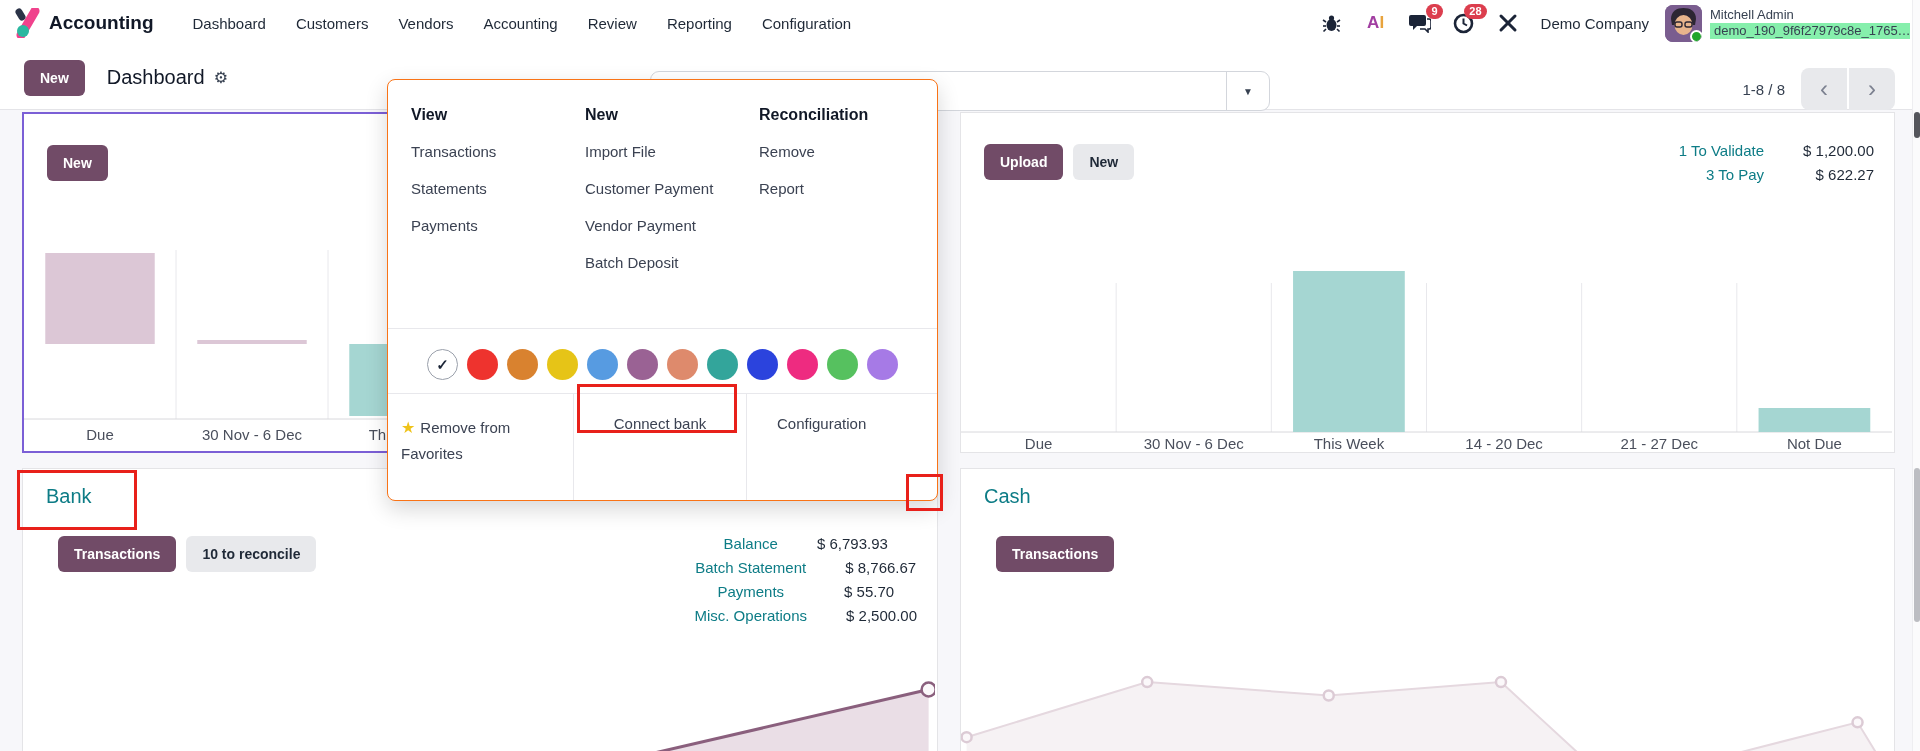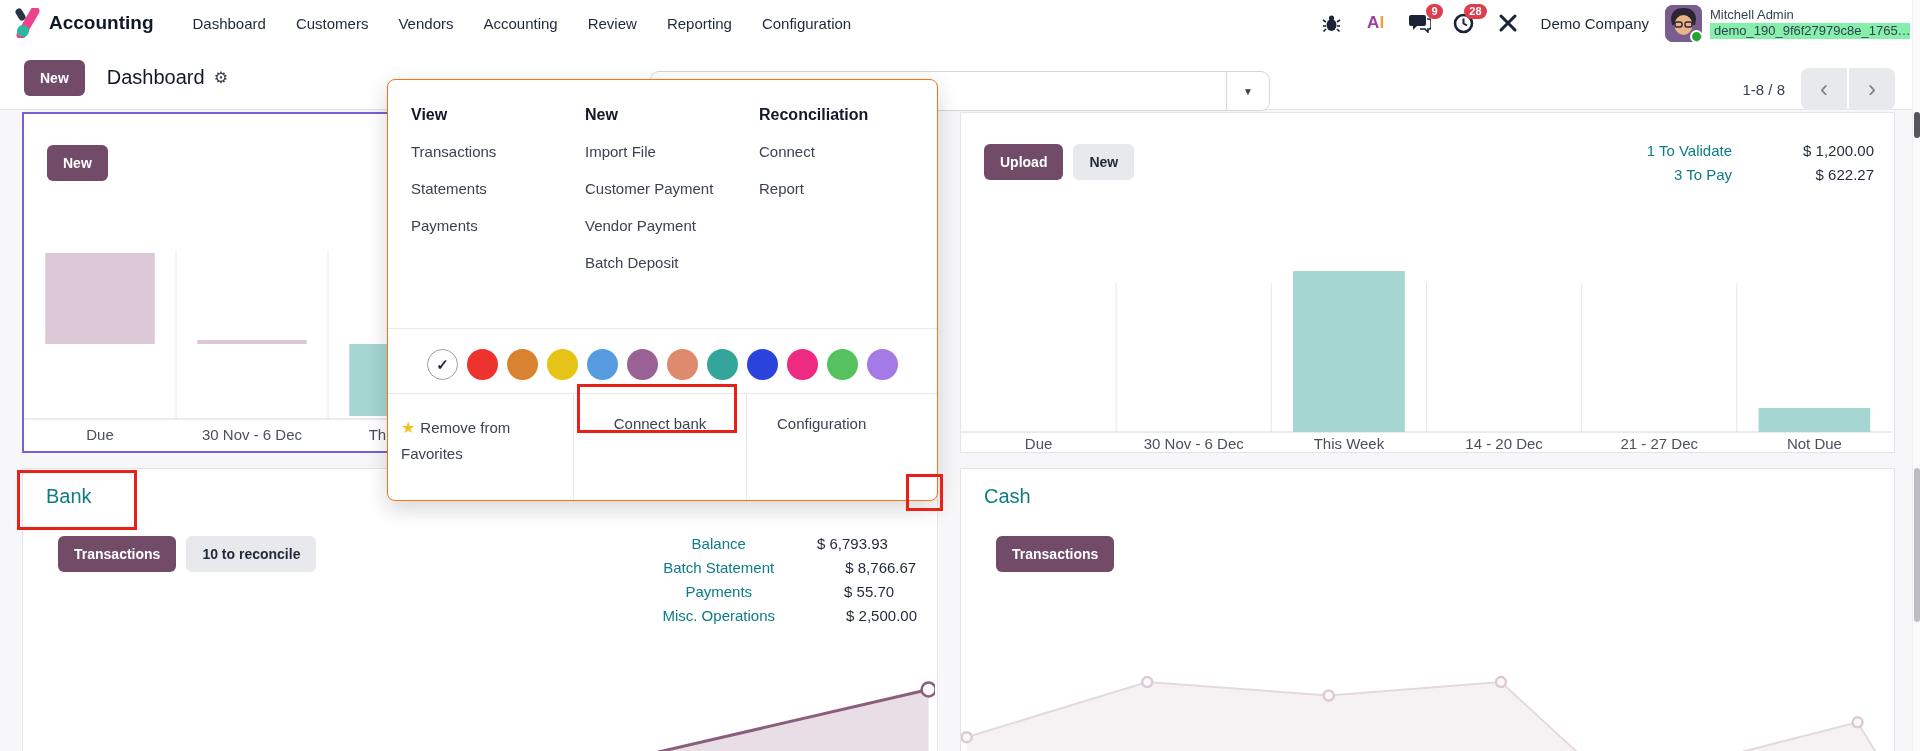--- a/index.html
+++ b/index.html
@@ -60,21 +60,21 @@
   .card { position:absolute; background:#fff; border:1px solid #e4e4e7; overflow:hidden; }
   .card-invoice { left:22px; top:2px; width:916px; height:341px; border:2px solid #7b5fd6; }
   .card-bill { left:960px; top:2px; width:935px; height:341px;padding-left:12px; }
   .card-bank { left:22px; top:358px; width:916px; height:300px; }
   .card-cash { left:960px; top:358px; width:935px; height:300px; }
   .card-head-btns { position:absolute; left:23px; top:31px; display:flex; gap:10px; }
   .card-title { position:absolute; left:23px; top:16px; font-size:20px; color:#0d7c86; cursor:pointer; }
   .kebab { position:absolute; right:12px; top:8px; font-size:20px; color:#374151; cursor:pointer;
     padding:4px 8px; }
   .stats { position:absolute; right:20px; display:flex; flex-direction:column; gap:5px; }
-  .stat-row { display:flex; justify-content:flex-end; font-size:15px; line-height:19px;gap:32px; }
+  .stat-row { display:flex; justify-content:flex-end; font-size:15px; line-height:19px; }
   .stat-label { color:#0d7c86; cursor:pointer; text-align:right; }
   .stat-value { width:110px; text-align:right; color:#1f2937; }
   .chart-svg { position:absolute; left:0; bottom:0; }
 
   
   .dropdown { position:absolute; left:387px; top:63px; width:551px; height:422px; background:#fff;
     border:1px solid #f97316; border-radius:8px; box-shadow:0 8px 22px rgba(0,0,0,.16); z-index:50;margin-top:16px; }
   .dd-cols { display:flex; padding:26px 0 0 23px; }
   .dd-col { width:174px; }
   .dd-header { font-size:16px; font-weight:700; color:#111827; margin-bottom:17px; }
@@ -335,21 +335,21 @@
         </div>
         <div class="dd-col">
           <div class="dd-header">New</div>
           <div class="dd-item">Import File</div>
           <div class="dd-item">Customer Payment</div>
           <div class="dd-item">Vendor Payment</div>
           <div class="dd-item">Batch Deposit</div>
         </div>
         <div class="dd-col">
           <div class="dd-header">Reconciliation</div>
-          <div class="dd-item">Connect</div>
+          <div class="dd-item">Remove</div>
           <div class="dd-item">Report</div>
         </div>
       </div>
     <div class="dd-divider dd-div1"></div>
     <div class="swatch-row">
         <div class="swatch swatch-check">✓</div>
         <div class="swatch" style="background: rgb(238, 51, 46);"></div>
         <div class="swatch" style="background: rgb(217, 130, 47);"></div>
         <div class="swatch" style="background: rgb(230, 196, 23);"></div>
         <div class="swatch" style="background: rgb(87, 155, 225);"></div>

